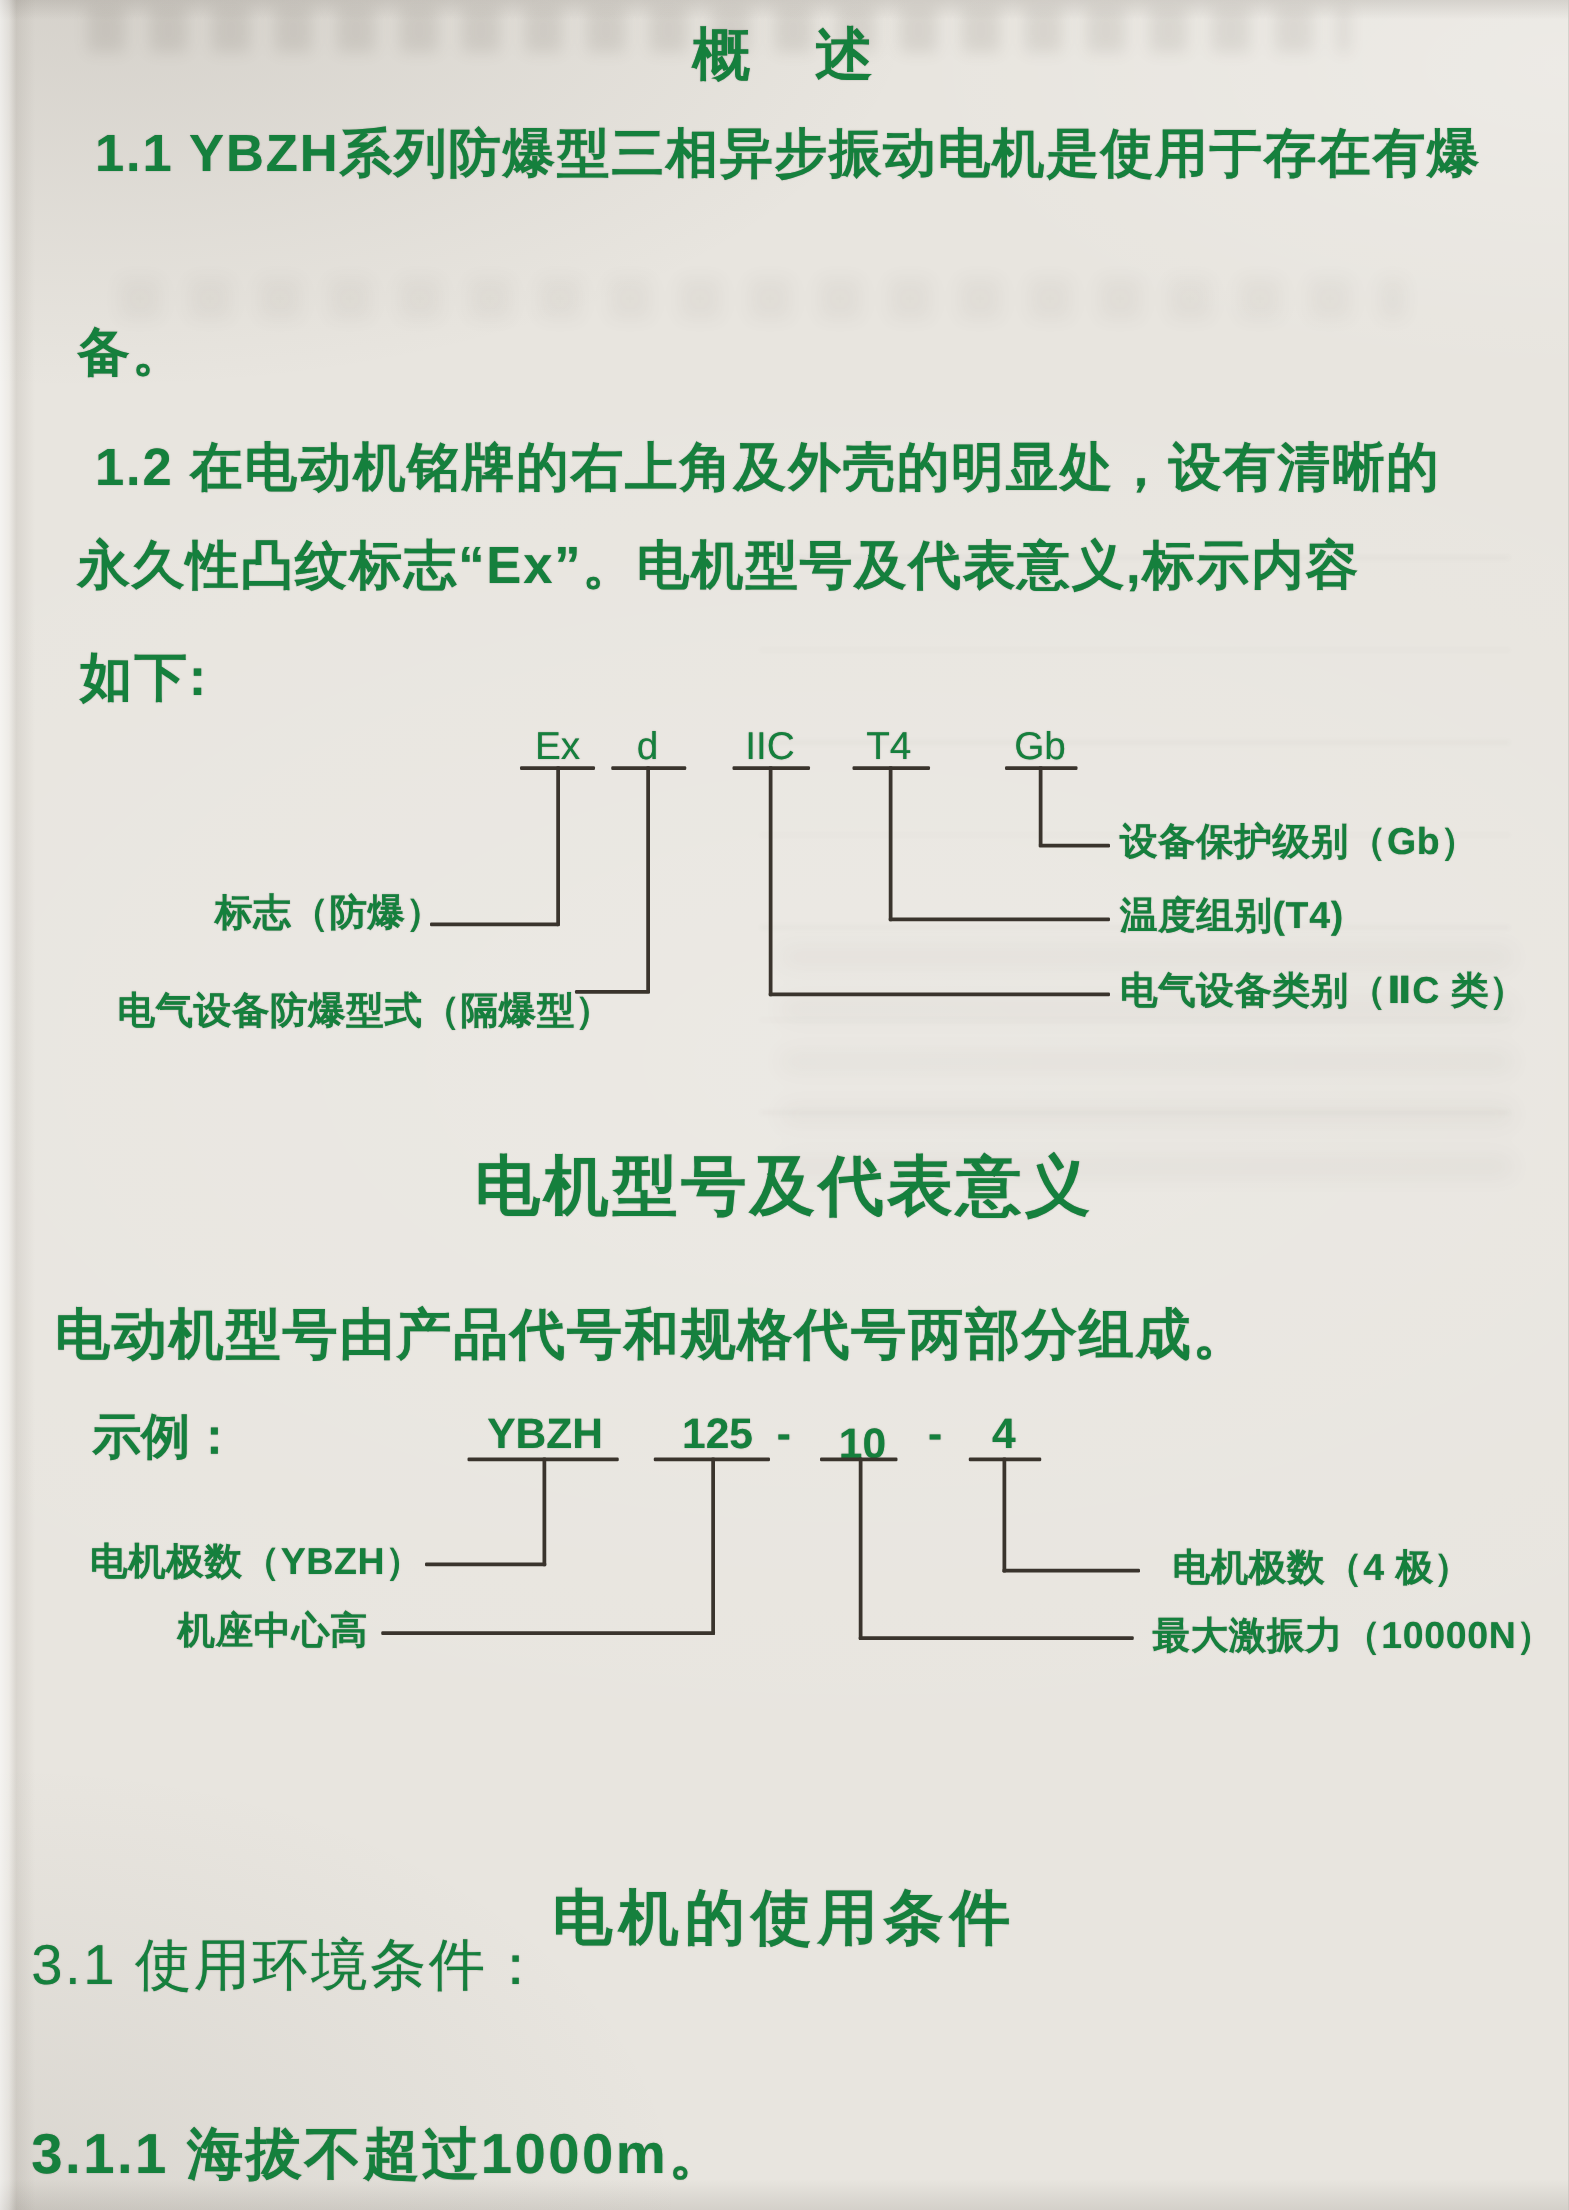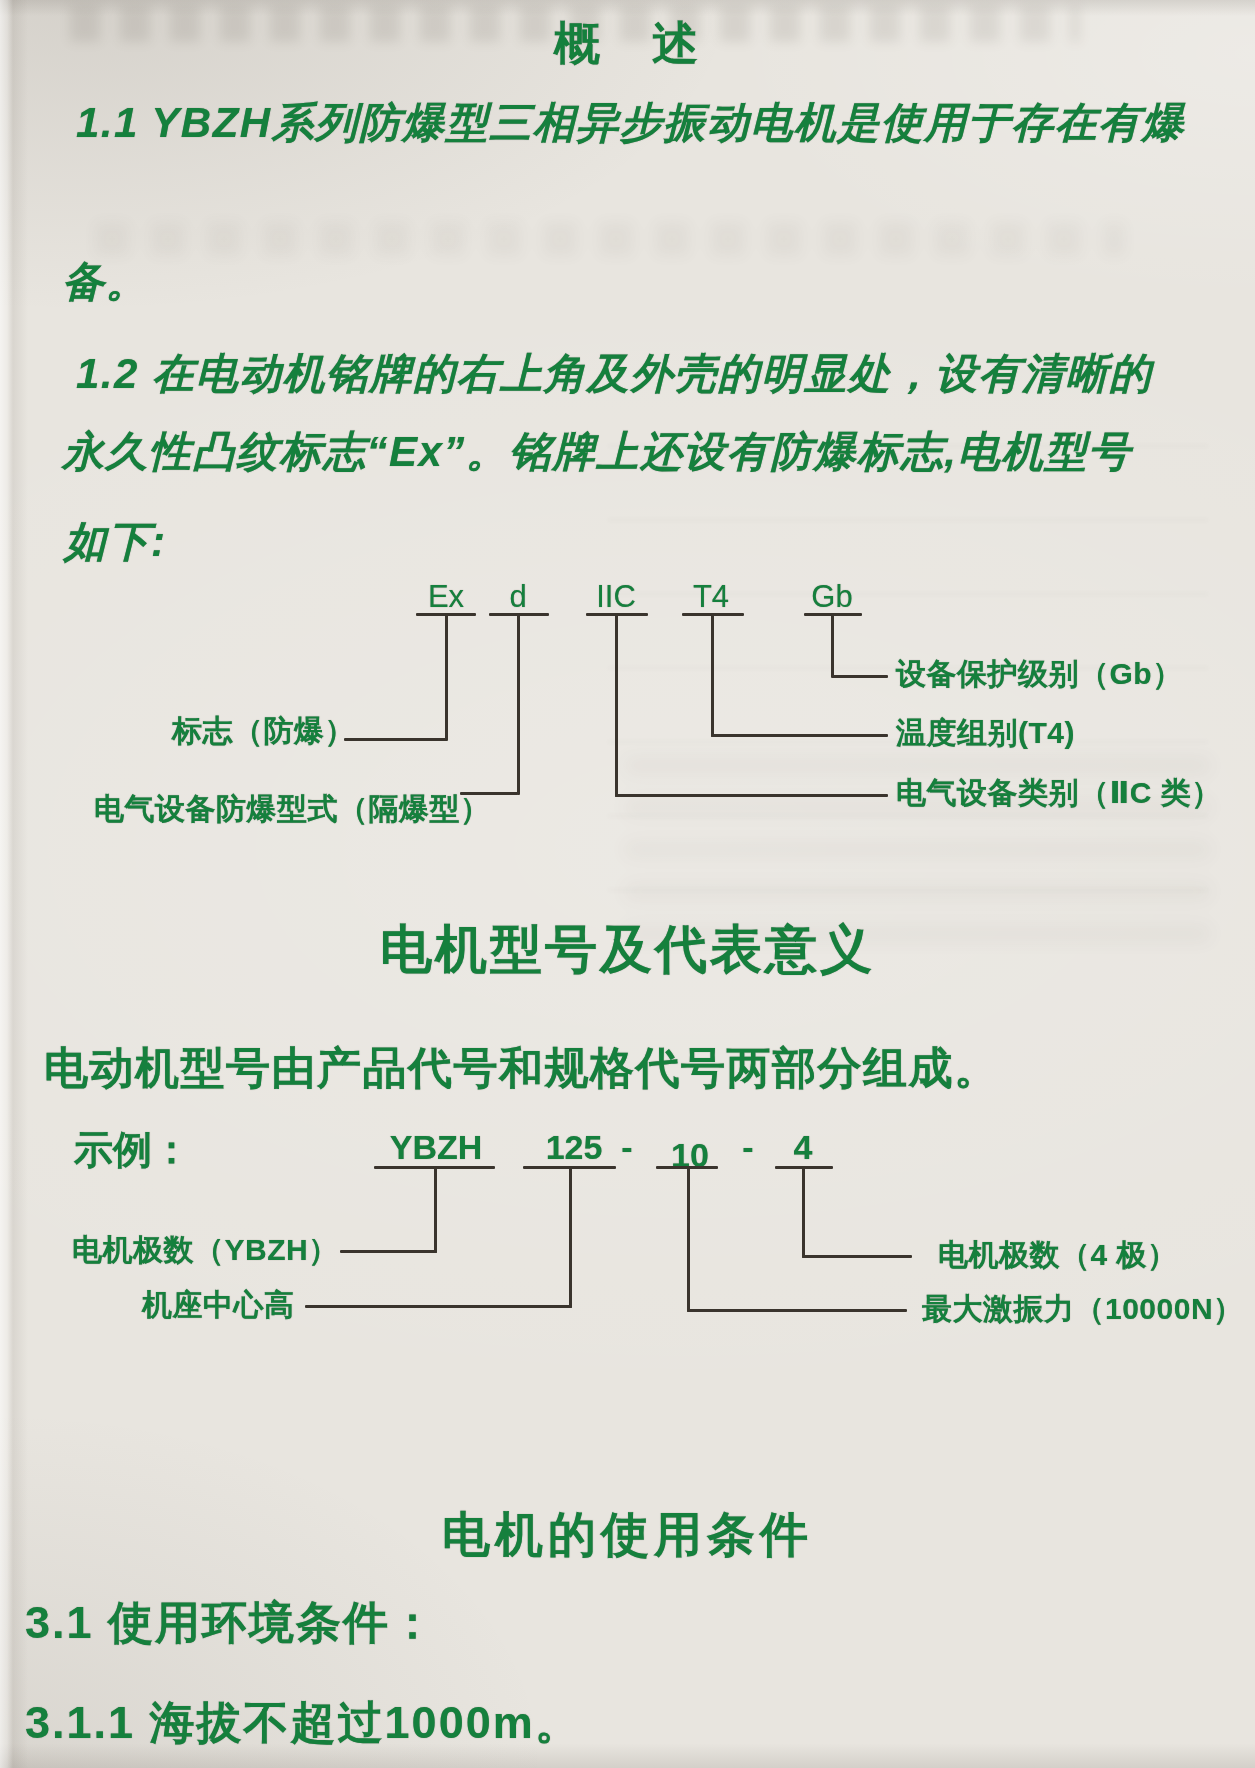--- a/index.html
+++ b/index.html
@@ -60,21 +60,21 @@
     color: #15803d;
     text-shadow: 0 0 1px rgba(52,45,38,.5);
     line-height: 1.12;
   }
   .title {
     left: 0; right: 0;
     text-align: center;
     font-weight: 800;
     letter-spacing: 3px;
   }
-  .body-ln { font-size: 42px; font-weight: 600; letter-spacing: 1.5px; font-style: italic; }
+  .body-ln { font-size: 42px; font-weight: 600; letter-spacing: 1.5px; }
   .code    { font-size: 31px; font-weight: 400; transform: translateX(-50%); }
   .tok     { font-size: 34px; font-weight: 700; transform: translateX(-50%); }
   .lbl     { font-size: 30px; font-weight: 600; letter-spacing: .5px; }
   
   .ln { position: absolute; background: #3a342d; border-radius: 1px; }
   .hln { height: 3px; }
   .vln { width: 3px; }
 </style>
 </head>
 <body>
@@ -86,21 +86,21 @@
   <div class="ghost g-table"></div>
   <div class="ghost g-rows"></div>
   <div class="shade"></div>
 
   <div class="txt title" style="top:18px; font-size:46px">概　述</div>
 
   <div class="txt body-ln" style="left:76px; top:99px">1.1 YBZH系列防爆型三相异步振动电机是使用于存在有爆</div>
   <div class="txt body-ln" style="left:62px; top:258px">备。</div>
 
   <div class="txt body-ln" style="left:76px; top:350px">1.2 在电动机铭牌的右上角及外壳的明显处，设有清晰的</div>
-  <div class="txt body-ln" style="left:62px; top:428px">永久性凸纹标志“Ex”。铭牌上还设有防爆标志,电机型号</div>
+  <div class="txt body-ln" style="left:62px; top:428px">永久性凸纹标志“Ex”。电机型号及代表意义,标示内容</div>
   <div class="txt body-ln" style="left:64px; top:518px">如下:</div>
 
   <div class="txt code" style="left:446px; top:580px">Ex</div>
   <div class="txt code" style="left:518px; top:580px">d</div>
   <div class="txt code" style="left:616px; top:580px">IIC</div>
   <div class="txt code" style="left:711px; top:580px">T4</div>
   <div class="txt code" style="left:832px; top:580px">Gb</div>
 
   <div class="ln hln" style="left:416px; top:613px; width:60px"></div>
   <div class="ln hln" style="left:489px; top:613px; width:60px"></div>
@@ -154,16 +154,16 @@
   <div class="ln hln" style="left:305px; top:1305px; width:267px"></div>
   <div class="ln hln" style="left:687px; top:1309px; width:220px"></div>
 
   <div class="txt lbl" style="left:72px; top:1233px">电机极数（YBZH）</div>
   <div class="txt lbl" style="left:938px; top:1238px">电机极数（4 极）</div>
   <div class="txt lbl" style="left:142px; top:1288px">机座中心高</div>
   <div class="txt lbl" style="left:922px; top:1292px">最大激振力（10000N）</div>
 
   <div class="txt title" style="top:1508px; font-size:48px; letter-spacing:5px">电机的使用条件</div>
 
-  <div class="txt" style="left:25px; top:1598px; font-size:45px; font-weight:700; letter-spacing:2px">3.1 使用环境条件：</div>
+  <div class="txt" style="left:25px; top:1547px; font-size:45px; font-weight:400; letter-spacing:2px">3.1 使用环境条件：</div>
   <div class="txt" style="left:25px; top:1698px; font-size:45px; font-weight:600; letter-spacing:2px">3.1.1 海拔不超过1000m。</div>
 
 </div>
 
 </body></html>

